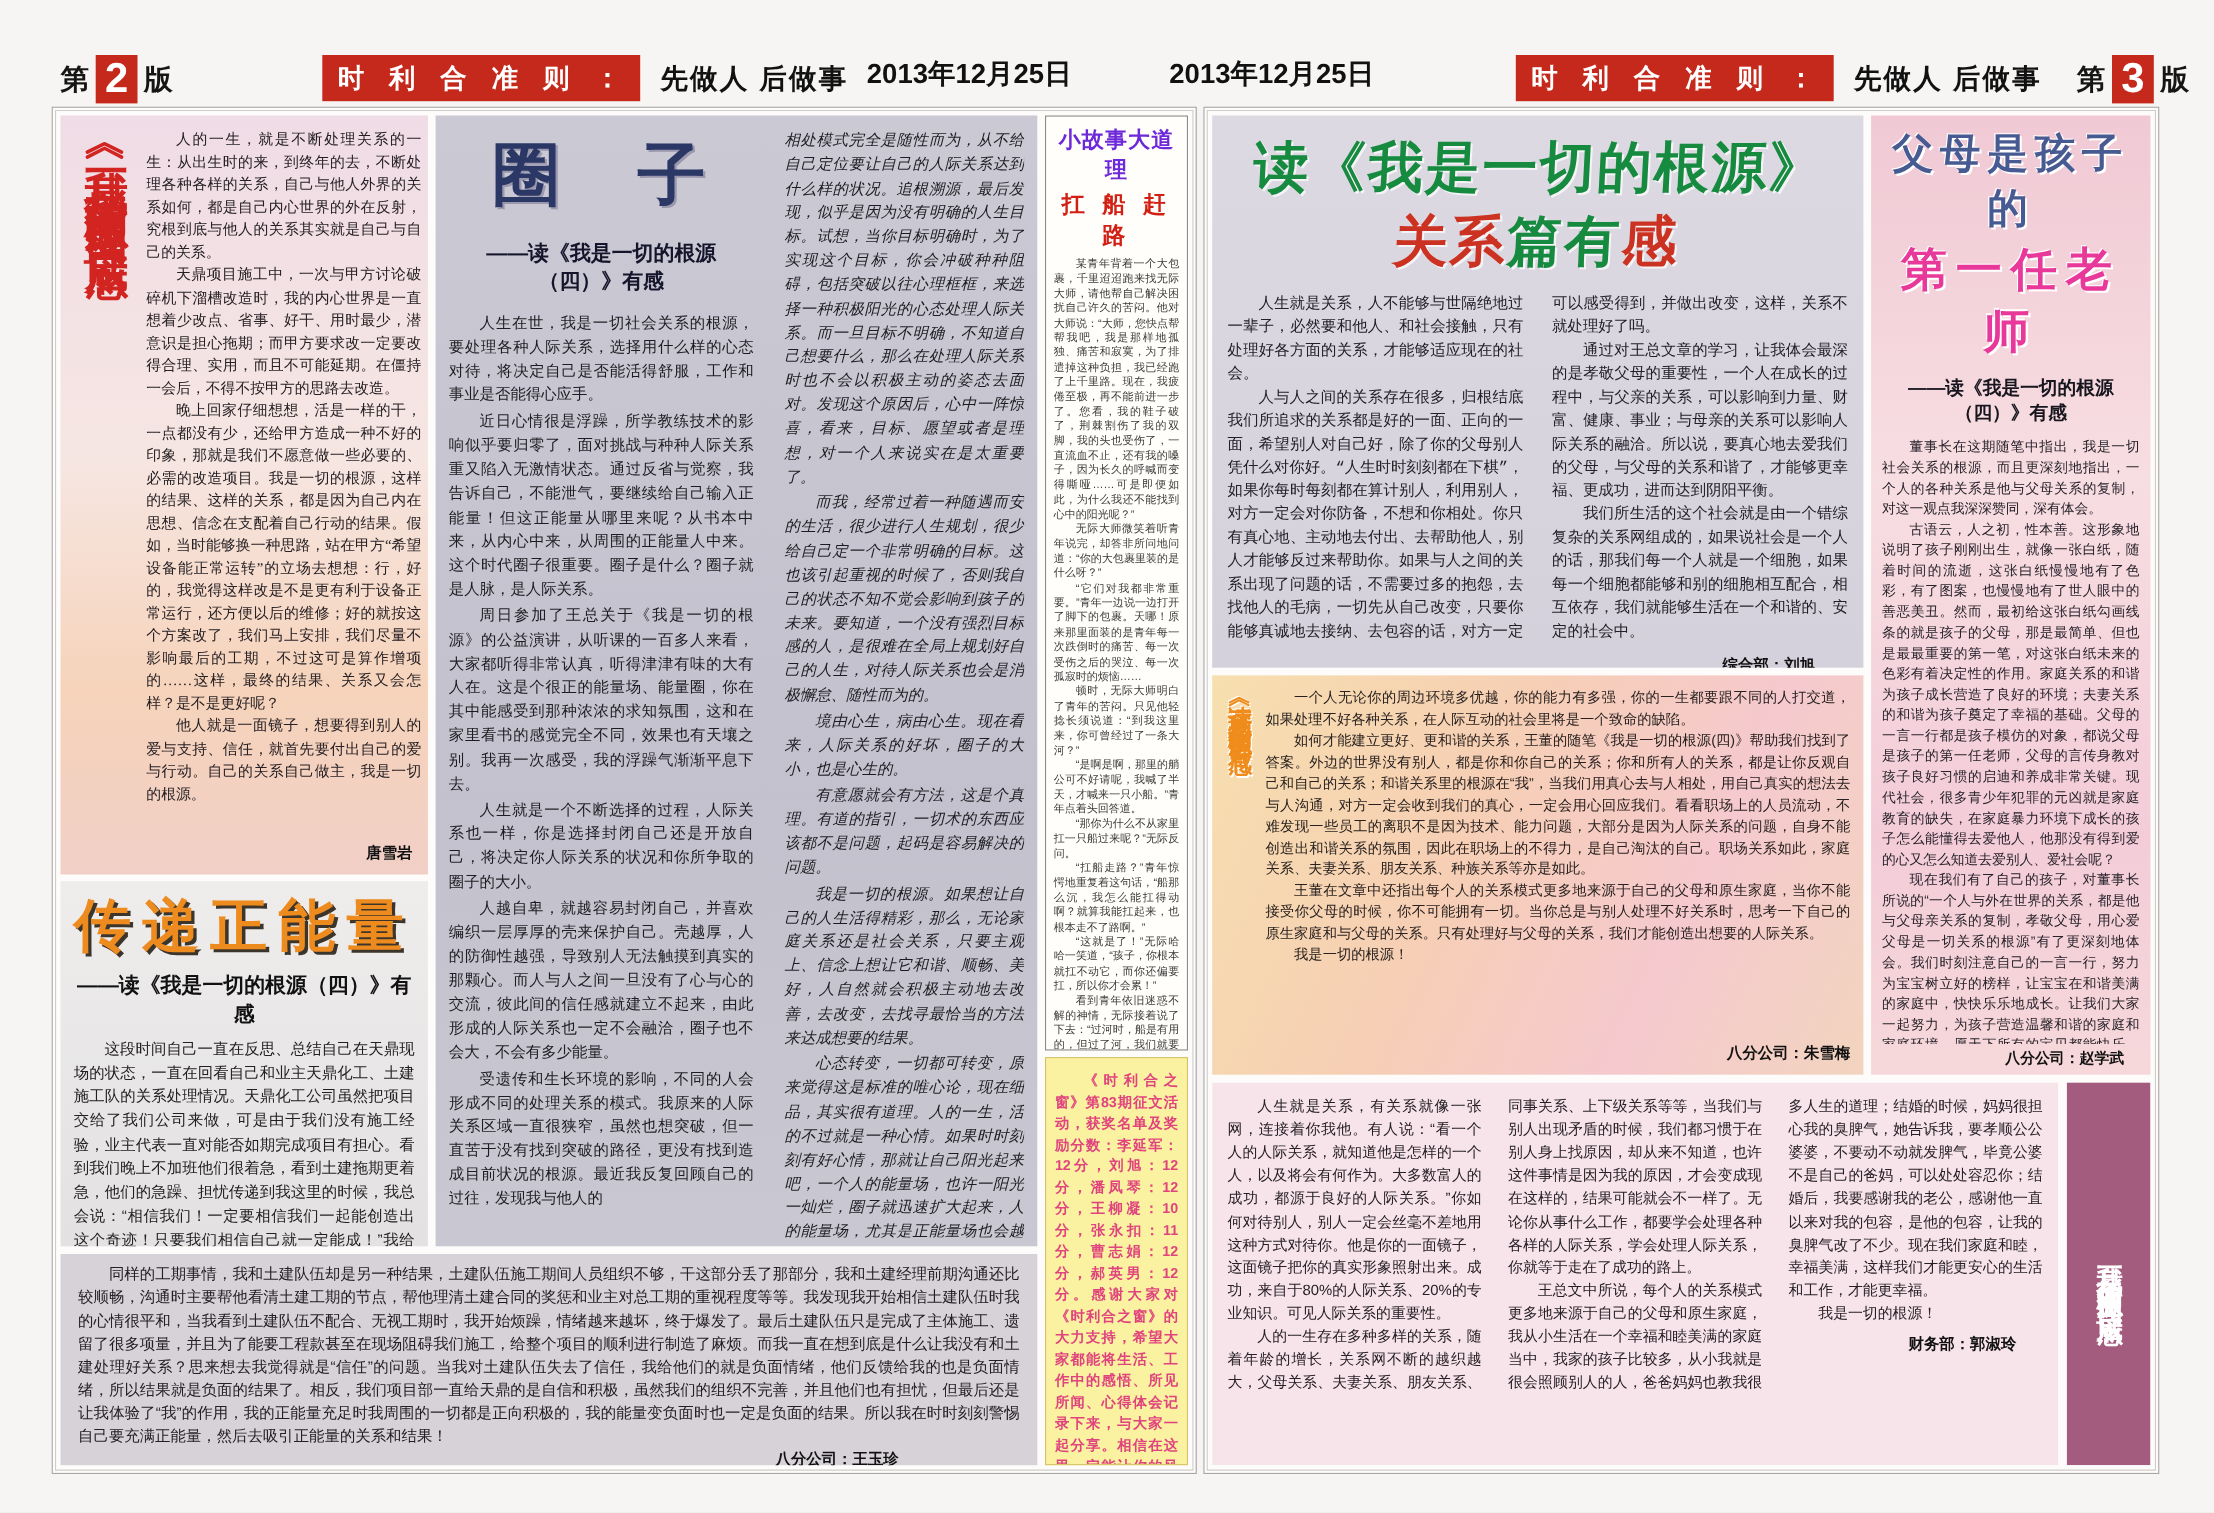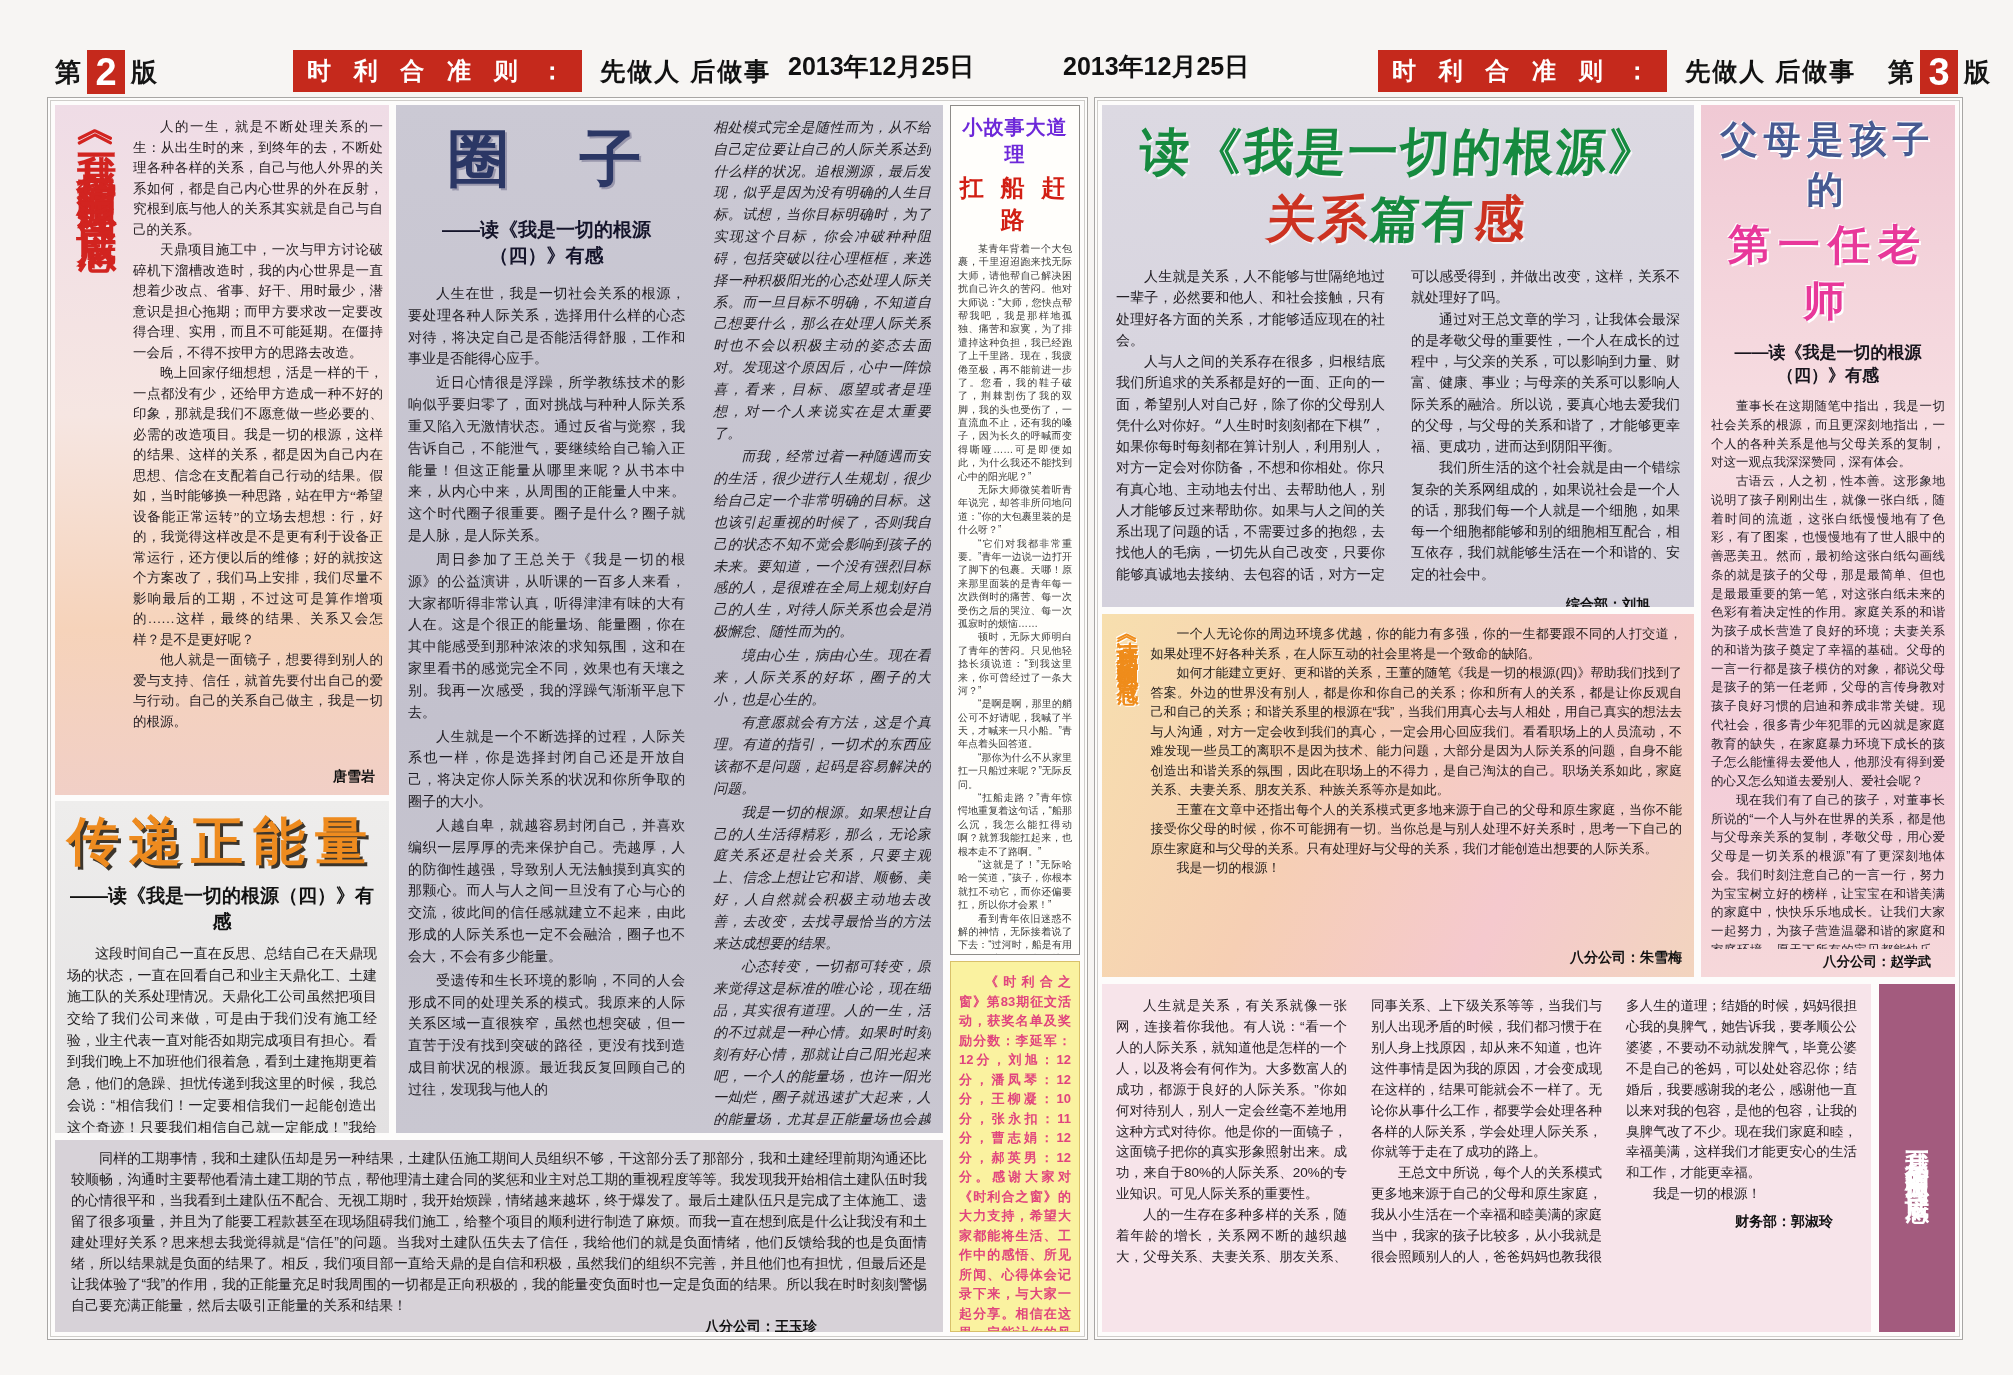--- a/index.html
+++ b/index.html
@@ -56,21 +56,21 @@
   .circle-left p, .circle-right p { font-size:14px; line-height:1.56; color:#1e1c22; margin-bottom:2px; }
   .circle-right { flex:1; display:flex; flex-direction:column; overflow:hidden;font-style:italic; }
 
   .lp-wide { flex:1; background:#d7d2d8; padding:8px 16px 4px; overflow:hidden; }
   .lp-wide p { font-size:14px; line-height:1.5; color:#232023; }
   .lp-wide .byline { font-size:14px; padding-right:110px; margin-top:2px; }
 
   .lp-rail { flex:1; display:flex; flex-direction:column; gap:6px; }
   .story-box { height:850px; background:#fffefb; border:1px solid #8d8b88; padding:8px 7px; overflow:hidden; }
   .story-kicker { font-size:20px; font-weight:bold; color:#6d28d9; text-align:center; letter-spacing:1px; }
-  .story-title { font-size:24px; font-weight:bold; color:#d21f14; text-align:center; letter-spacing:5px; margin:4px 0 6px; }
+  .story-title { font-size:21px; font-weight:bold; color:#d21f14; text-align:center; letter-spacing:5px; margin:4px 0 6px; }
   .story-box p { font-size:10px; line-height:1.34; color:#3a3a3a; text-align:justify; text-indent:2em; }
 
   .notice-box { flex:1; background:#faf2a0; border:1px solid #d8c06a; padding:10px 8px; overflow:hidden; }
   .notice-box p { font-size:13px; line-height:1.5; font-weight:bold; color:#e0447e; text-align:justify; text-indent:2em; }
 
   
   .rp-flex { display:flex; flex-direction:column; gap:7px; height:100%; }
   .rp-top { display:flex; gap:7px; height:872px; }
   .rp-main { width:592px; display:flex; flex-direction:column; gap:7px; }
 

